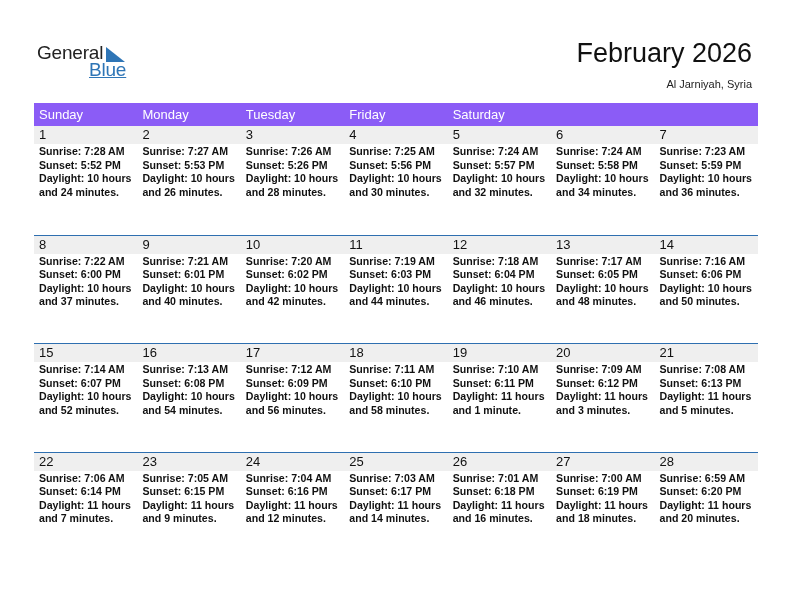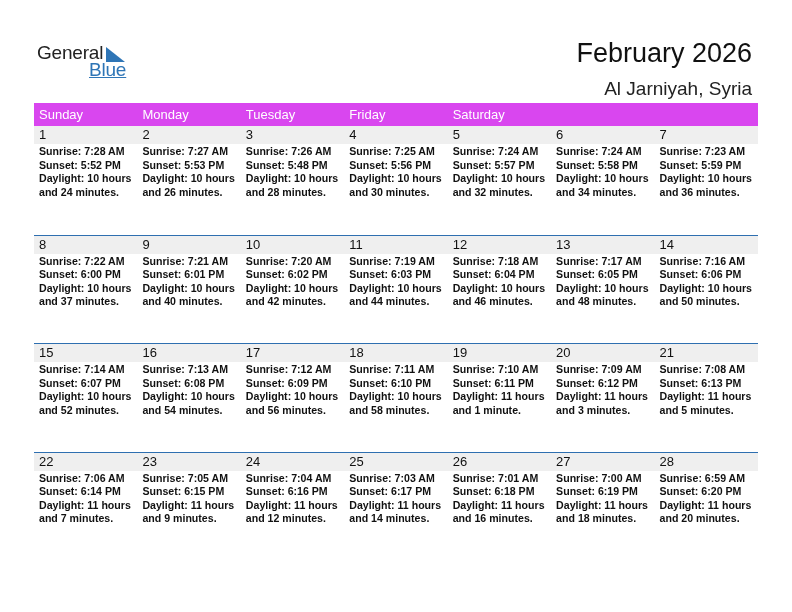--- a/index.html
+++ b/index.html
@@ -4,23 +4,23 @@
 <style>
   html, body { margin: 0; padding: 0; background: #ffffff; }
   body { width: 792px; height: 612px; position: relative; overflow: hidden;
          font-family: "Liberation Sans", sans-serif; color: #1a1a1a; }
   .logo { position: absolute; left: 37px; top: 42px; width: 100px; height: 40px; }
   .logo .general { position: absolute; left: 0; top: 0; font-size: 19px; color: #222; letter-spacing: -0.2px; }
   .logo .blue { position: absolute; left: 52px; top: 17px; font-size: 19px; color: #2e75b6; letter-spacing: -0.2px; text-decoration: underline; }
   .logo .tri { position: absolute; left: 69px; top: 5px; width: 0; height: 0;
                border-left: 19px solid #2e75b6; border-top: 15px solid transparent; }
   .title { position: absolute; right: 40px; top: 38px; font-size: 27px; color: #111; }
-  .subtitle { position: absolute; right: 40px; top: 78px; font-size: 19px; color: #222; }
+  .subtitle { position: absolute; right: 40px; top: 78px; font-size: 11px; color: #222; }
   .cal { position: absolute; left: 34px; top: 103px; width: 724px; }
-  .head { display: flex; background: #d946ef; height: 23px; }
+  .head { display: flex; background: #8b5cf6; height: 23px; }
   .head div { width: 103.43px; color: #ffffff; font-size: 13px; line-height: 23px; padding-left: 5px; box-sizing: border-box; }
   .week { border-top: 1.5px solid #2e6fb0; height: 108.5px; box-sizing: border-box; display: flex; flex-direction: column; }
   .week:first-of-type { border-top: none; }
   .datestrip { display: flex; background: #efefef; height: 18px; }
   .datestrip div { width: 103.43px; box-sizing: border-box; padding-left: 5px; font-size: 13px; line-height: 18px; color: #111; }
   .details { display: flex; }
   .details .cell { width: 103.43px; box-sizing: border-box; padding-left: 5px; font-size: 10.6px; line-height: 13.5px; color: #111; padding-top: 1px; font-weight: bold; }
   .details .cell span { display: block; white-space: nowrap; }
 </style>
 </head>
@@ -62,21 +62,21 @@
             <span>and 24 minutes.</span>
           </div>
           <div class="cell">
             <span>Sunrise: 7:27 AM</span>
             <span>Sunset: 5:53 PM</span>
             <span>Daylight: 10 hours</span>
             <span>and 26 minutes.</span>
           </div>
           <div class="cell">
             <span>Sunrise: 7:26 AM</span>
-            <span>Sunset: 5:48 PM</span>
+            <span>Sunset: 5:26 PM</span>
             <span>Daylight: 10 hours</span>
             <span>and 28 minutes.</span>
           </div>
           <div class="cell">
             <span>Sunrise: 7:25 AM</span>
             <span>Sunset: 5:56 PM</span>
             <span>Daylight: 10 hours</span>
             <span>and 30 minutes.</span>
           </div>
           <div class="cell">

